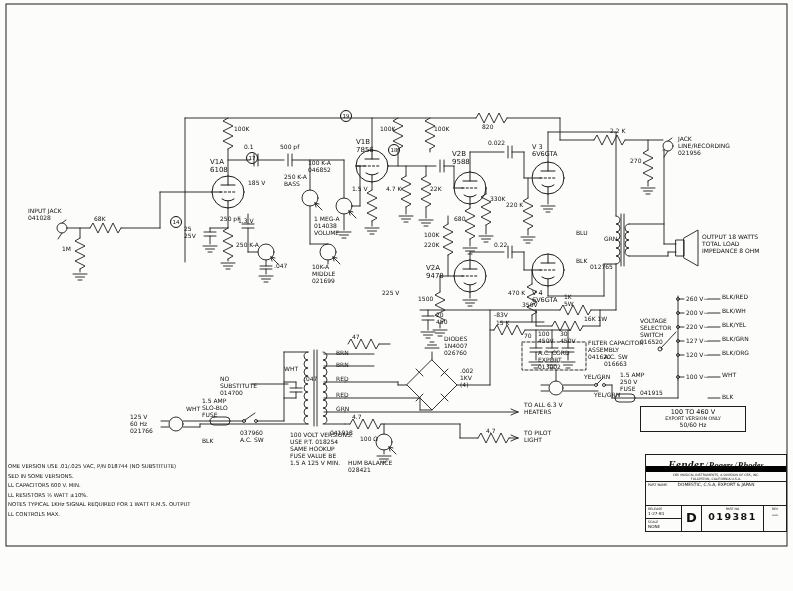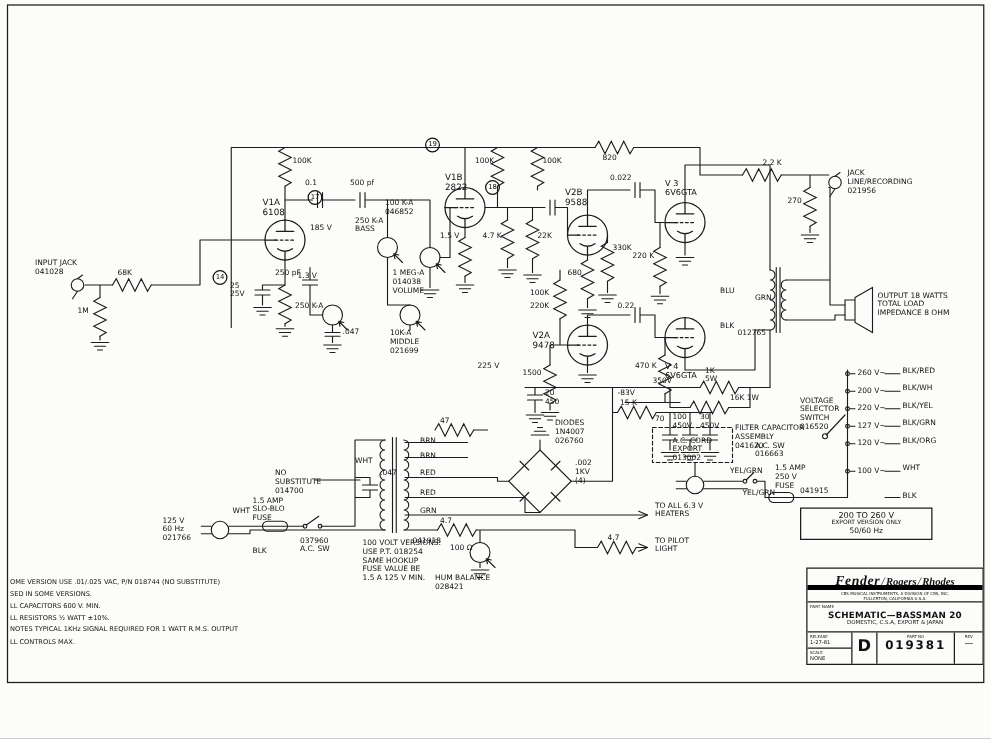--- a/index.html
+++ b/index.html
@@ -13,21 +13,21 @@
   .notes{position:absolute;left:8px;top:462px;font:5.3px/1.8 "DejaVu Sans",sans-serif;color:#111;}
   .notes span{display:block;}
   .exportbox{position:absolute;left:640px;top:406px;width:106px;height:26px;border:1px solid #1c1c1c;
         text-align:center;padding-top:1px;box-sizing:border-box;background:#fcfcfa;}
   .exportbox .l1{font-size:6.5px;}
   .exportbox .l2{font-size:4.8px;}
   .exportbox .l3{font-size:6px;}
   .tb{position:absolute;left:645px;top:454px;width:142px;height:78px;border:1.2px solid #1c1c1c;
       background:#fcfcfa;box-sizing:border-box;}
   .tb *{box-sizing:border-box;}
-  .tb-brand{height:17px;border-bottom:4px solid #000000;text-align:center;line-height:16px;}
+  .tb-brand{height:17px;border-bottom:6px solid #000000;text-align:center;line-height:16px;}
   .fender{font:italic bold 11px "Liberation Serif",serif;letter-spacing:.5px;}
   .rogers,.rhodes{font:italic bold 8.5px "Liberation Serif",serif;}
   .slash{font:italic 9px "Liberation Serif",serif;margin:0 1px;}
   .tb-co{height:10px;border-bottom:1px solid #1c1c1c;font-size:3.2px;text-align:center;line-height:4.6px;padding-top:0.5px;}
   .tb-co span{display:block;}
   .tb-part{height:24px;border-bottom:1px solid #1c1c1c;position:relative;text-align:center;}
   .tb-partlabel{position:absolute;left:2px;top:1px;font-size:3.4px;}
   .tb-partname{font-size:7px;font-weight:bold;padding-top:6px;letter-spacing:.2px;}
   .tb-partscope{font-size:4.4px;}
   .tb-grid{display:flex;height:25px;}
@@ -313,21 +313,21 @@
       <span class="lbl" style="left: 274px; top: 263px;">.047</span>
       <span class="lbl" style="left: 312px; top: 264px;">10K-A
 MIDDLE
 021699</span>
       <span class="lbl" style="left: 314px; top: 216px;">1 MEG-A
 014038
 VOLUME</span>
       <span class="lbl" style="left: 210px; top: 158px; font-size: 7px;">V1A
 6108</span>
       <span class="lbl" style="left: 356px; top: 138px; font-size: 7px;">V1B
-2822</span>
+7856</span>
       <span class="lbl" style="left: 352px; top: 186px;">1.5 V</span>
       <span class="lbl" style="left: 386px; top: 186px;">4.7 K</span>
       <span class="lbl" style="left: 430px; top: 186px;">22K</span>
       <span class="lbl" style="left: 380px; top: 126px;">100K</span>
       <span class="lbl" style="left: 434px; top: 126px;">100K</span>
       <span class="lbl" style="left: 482px; top: 124px;">820</span>
       <span class="lbl" style="left: 610px; top: 128px;">2.2 K</span>
       <span class="lbl" style="left: 630px; top: 158px;">270</span>
       <span class="lbl" style="left: 678px; top: 136px;">JACK
 LINE/RECORDING
@@ -443,21 +443,21 @@
       <span class="lbl" style="left: 722px; top: 372px;">WHT</span>
       <span class="lbl" style="left: 722px; top: 394px;">BLK</span>
       <span class="lbl" style="left: 382px; top: 290px;">225 V</span>
       <span class="lbl circ" style="left: 170px; top: 216px;">14</span>
       <span class="lbl circ" style="left: 246px; top: 152px;">17</span>
       <span class="lbl circ" style="left: 340px; top: 110px;">19</span>
       <span class="lbl circ" style="left: 388px; top: 144px;">18</span>
     </div>
 
   <div class="exportbox">
-    <div class="l1">200 TO 260 V</div>
+    <div class="l1">100 TO 460 V</div>
     <div class="l2">EXPORT VERSION ONLY</div>
     <div class="l3">50/60 Hz</div>
   </div>
 
   <div class="notes">
     <span>OME VERSION USE .01/.025 VAC, P/N 018744 (NO SUBSTITUTE)</span>
     <span>SED IN SOME VERSIONS.</span>
     <span>LL CAPACITORS 600 V. MIN.</span>
     <span>LL RESISTORS ½ WATT ±10%.</span>
     <span>NOTES TYPICAL 1KHz SIGNAL REQUIRED FOR 1 WATT R.M.S. OUTPUT</span>
@@ -467,21 +467,20 @@
   <div class="tb">
     <div class="tb-brand">
       <span class="fender">Fender</span><span class="slash">/</span><span class="rogers">Rogers</span><span class="slash">/</span><span class="rhodes">Rhodes</span>
     </div>
     <div class="tb-co">
       <span>CBS MUSICAL INSTRUMENTS, A DIVISION OF CBS, INC.</span>
       <span>FULLERTON, CALIFORNIA U.S.A.</span>
     </div>
     <div class="tb-part">
       <div class="tb-partlabel">PART NAME</div>
-      <div class="tb-partname">SCHEMATIC—BASSMAN 20</div>
       <div class="tb-partscope">DOMESTIC, C.S.A, EXPORT &amp; JAPAN</div>
     </div>
     <div class="tb-grid">
       <div class="tb-left">
         <div class="tb-mini first">
           <span class="tb-minilabel">RELEASE</span>
           <span>1-27-81</span>
         </div>
         <div class="tb-mini">
           <span class="tb-minilabel">SCALE</span>

